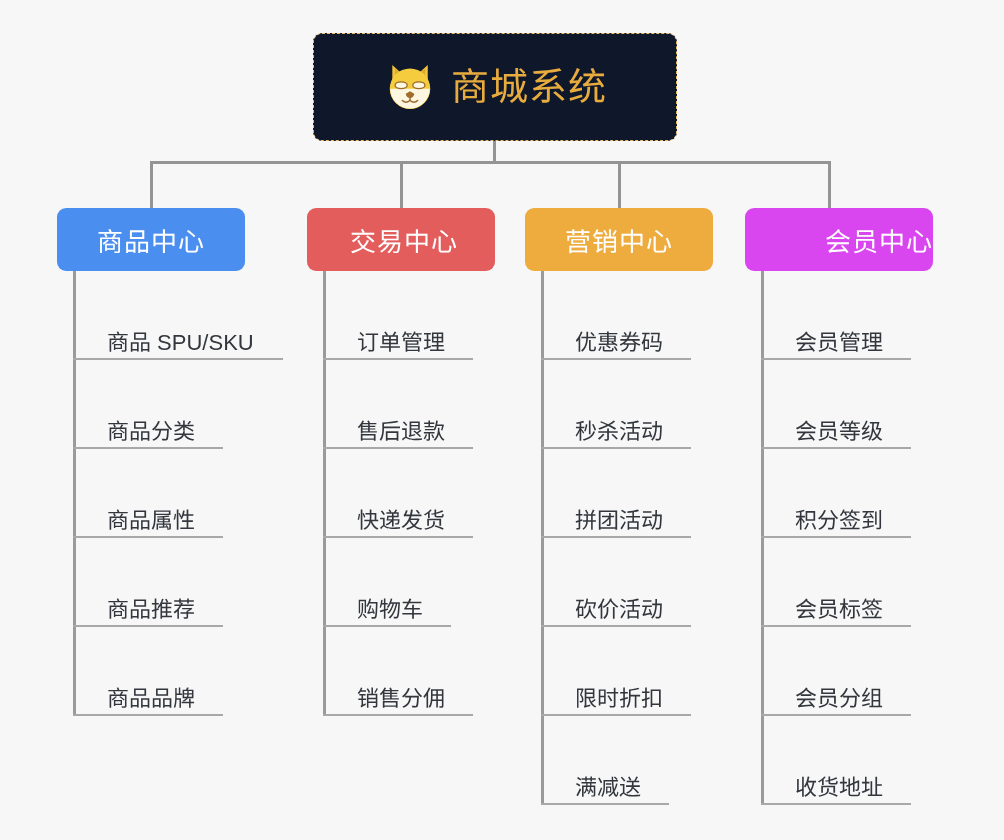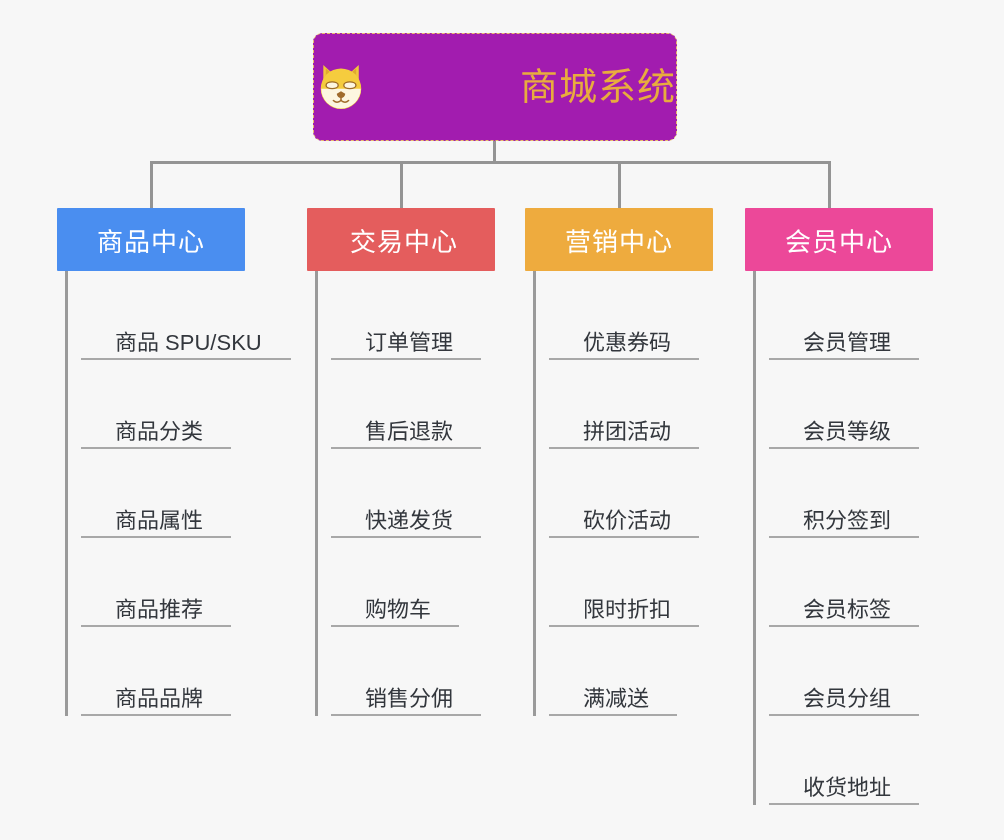--- a/index.html
+++ b/index.html
@@ -73,36 +73,36 @@
     position: absolute;
     top: 208px;
   }
   .branch.b1 { left: 57px;  width: 188px; }
   .branch.b2 { left: 307px; width: 188px; }
   .branch.b3 { left: 525px; width: 188px; }
   .branch.b4 { left: 745px; width: 188px; }
 
   .branch-header {
     height: 63px;
-    border-radius: 1px;
+    border-radius: 9px;
     display: flex;
     align-items: center;
     justify-content: center;
     color: #ffffff;
     font-size: 26px;
     letter-spacing: 1px;
     white-space: nowrap;
     box-sizing: border-box;
   }
 
   
   .leaf-list {
     position: relative;
-    margin-left: 8px;
-    padding-left: 16px;
+    margin-left: 16px;
+    padding-left: 0;
   }
   .spine {
     position: absolute;
     left: 0;
     top: 0;
     width: 2.5px;
     height: 100%;
     background: #9a9a9a;
   }
   .leaf {
@@ -135,21 +135,21 @@
   .leaf[data-len="wide"] .leaf-rule { width: 210px; }
 
   
   .leaf:first-child { height: 128px; }
 </style>
 </head>
 <body style="background: rgb(247, 247, 247);">
 
 <div id="chart-root">
 
-  <div class="root-node" style="background: #a21caf; border-color: rgb(232, 187, 106); justify-content: space-between;">
+  <div class="root-node" style="background: #0f172a; border-color: rgb(232, 187, 106);">
     <span class="root-icon">
       <svg viewBox="0 0 64 64" xmlns="http://www.w3.org/2000/svg">
         <path d="M11 6 L11 24 L22 16 Z" fill="#f2c63c"></path>
         <path d="M53 6 L53 24 L42 16 Z" fill="#f2c63c"></path>
         <path d="M14 10 L14 22 L21 16 Z" fill="#e0a92e"></path>
         <path d="M50 10 L50 22 L43 16 Z" fill="#e0a92e"></path>
         <circle cx="32" cy="34" r="24" fill="#f5cc3e"></circle>
         <path d="M8.6 34 a23.4 23.4 0 0 0 46.8 0 z" fill="#fdf6e0"></path>
         <ellipse cx="21.5" cy="30" rx="7.2" ry="4" fill="#fdf6e0"></ellipse>
         <ellipse cx="42.5" cy="30" rx="7.2" ry="4" fill="#fdf6e0"></ellipse>
@@ -233,40 +233,44 @@
     <div class="branch-header" style="background: rgb(238, 171, 62);">
       <span>营销中心</span>
     </div>
     <div class="leaf-list">
       <div class="spine"></div>
       <div class="leaf" data-len="4">
         <span class="leaf-label">优惠券码</span>
         <span class="leaf-rule"></span>
       </div>
       <div class="leaf" data-len="4">
+        <span class="leaf-label">秒杀活动</span>
+        <span class="leaf-rule"></span>
+      </div>
+      <div class="leaf" data-len="4">
         <span class="leaf-label">拼团活动</span>
         <span class="leaf-rule"></span>
       </div>
       <div class="leaf" data-len="4">
         <span class="leaf-label">砍价活动</span>
         <span class="leaf-rule"></span>
       </div>
       <div class="leaf" data-len="4">
         <span class="leaf-label">限时折扣</span>
         <span class="leaf-rule"></span>
       </div>
       <div class="leaf" data-len="3">
         <span class="leaf-label">满减送</span>
         <span class="leaf-rule"></span>
       </div>
     </div>
   </div>
 
   <div class="branch b4">
-    <div class="branch-header" style="background: #ec4899;">
+    <div class="branch-header" style="background: #d946ef; justify-content: flex-end;">
       <span>会员中心</span>
     </div>
     <div class="leaf-list">
       <div class="spine"></div>
       <div class="leaf" data-len="4">
         <span class="leaf-label">会员管理</span>
         <span class="leaf-rule"></span>
       </div>
       <div class="leaf" data-len="4">
         <span class="leaf-label">会员等级</span>

